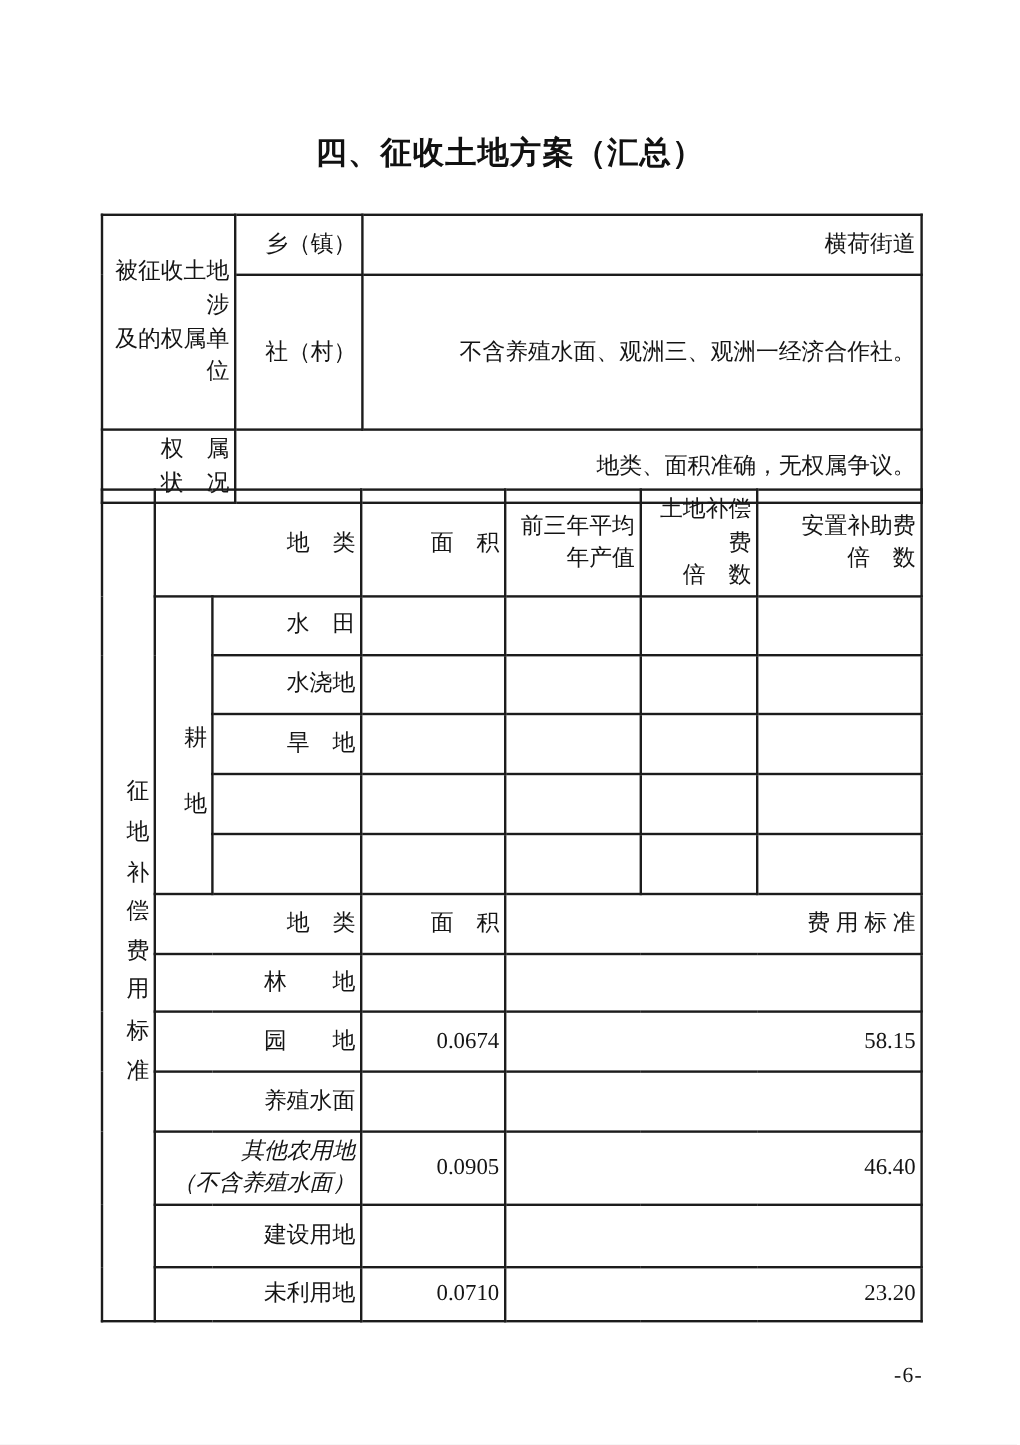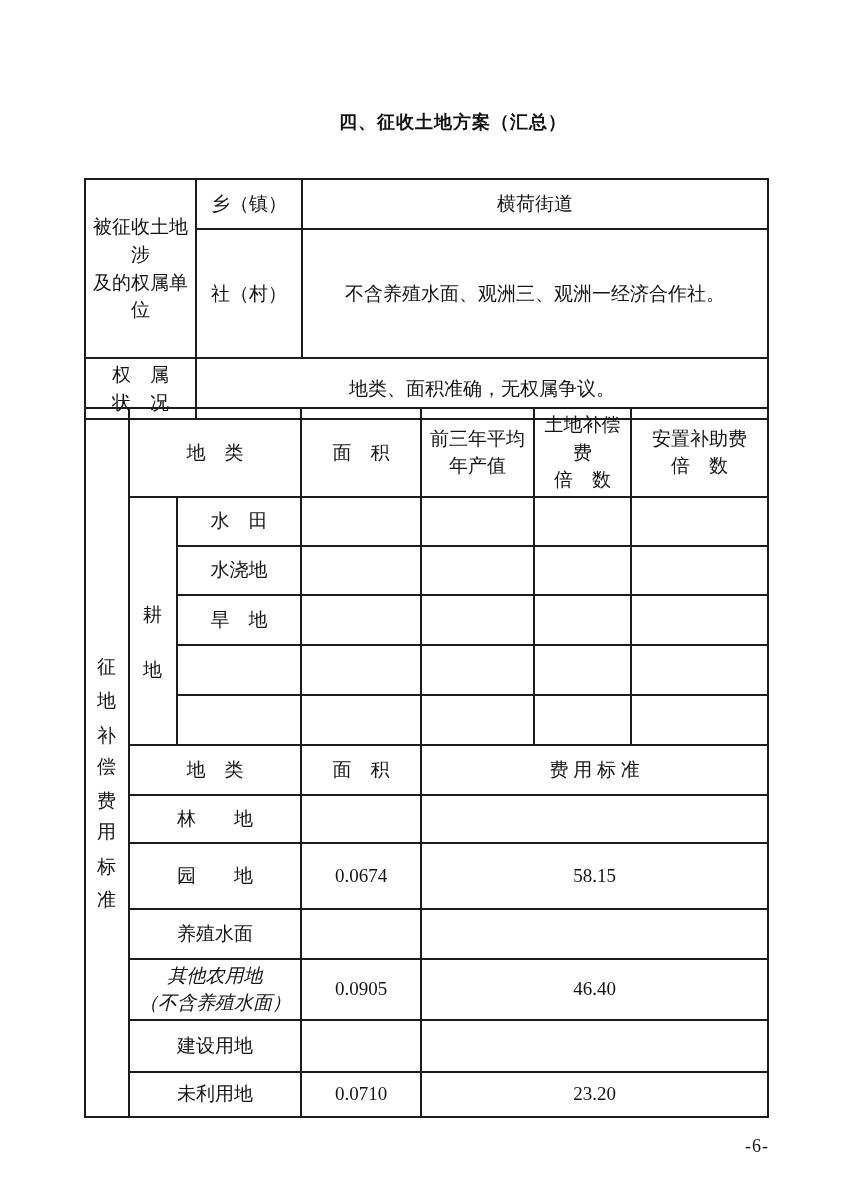--- a/index.html
+++ b/index.html
@@ -10,44 +10,43 @@
     font-family:"Liberation Serif","DejaVu Serif",serif;
     color:#141414;
     overflow:hidden;
   }
   .doc-title{
     position:absolute;
     top:110px;left:50%;
     transform:translateX(-50%);
     font-family:Liberation Sans, sans-serif;
     font-weight:bold;
-    font-size:18px;
+    font-size:26px;
     letter-spacing:1px;
     white-space:nowrap;
     color:#111;
-    margin-left:28px;
   }
   .unit-note{
     position:absolute;
     top:147px;right:95px;
     font-size:17px;
     white-space:nowrap;
   }
   table.sheet{
     position:absolute;
     border-collapse:collapse;
     table-layout:fixed;
     width:683px;
     left:84px;
   }
   table.t-top{top:178px;}
   table.t-main{top:407px;}
   table.sheet td{
     border:2px solid #1c1c1c;
-    text-align:center;
+    text-align:right;
     vertical-align:middle;
     font-size:19px;
     padding:2px 4px;
     white-space:pre-line;
     line-height:1.45;
     overflow:hidden;
   }
   td.left{text-align:left;padding-left:10px;}
   td.small{font-size:16px;line-height:1.5;font-style:italic;}
   td.hdr{letter-spacing:0px;}
@@ -171,21 +170,21 @@
       <tr style="height:50px">
         <td colspan="2" class="hdr">地　类</td>
         <td class="hdr">面　积</td>
         <td colspan="3" class="hdr">费 用 标 准</td>
       </tr>
       <tr style="height:48px">
         <td colspan="2">林　　地</td>
         <td></td>
         <td colspan="3"></td>
       </tr>
-      <tr style="height:66px">
+      <tr style="height:50px">
         <td colspan="2">园　　地</td>
         <td>0.0674</td>
         <td colspan="3">58.15</td>
       </tr>
       <tr style="height:50px">
         <td colspan="2">养殖水面</td>
         <td></td>
         <td colspan="3"></td>
       </tr>
       <tr style="height:52px">

